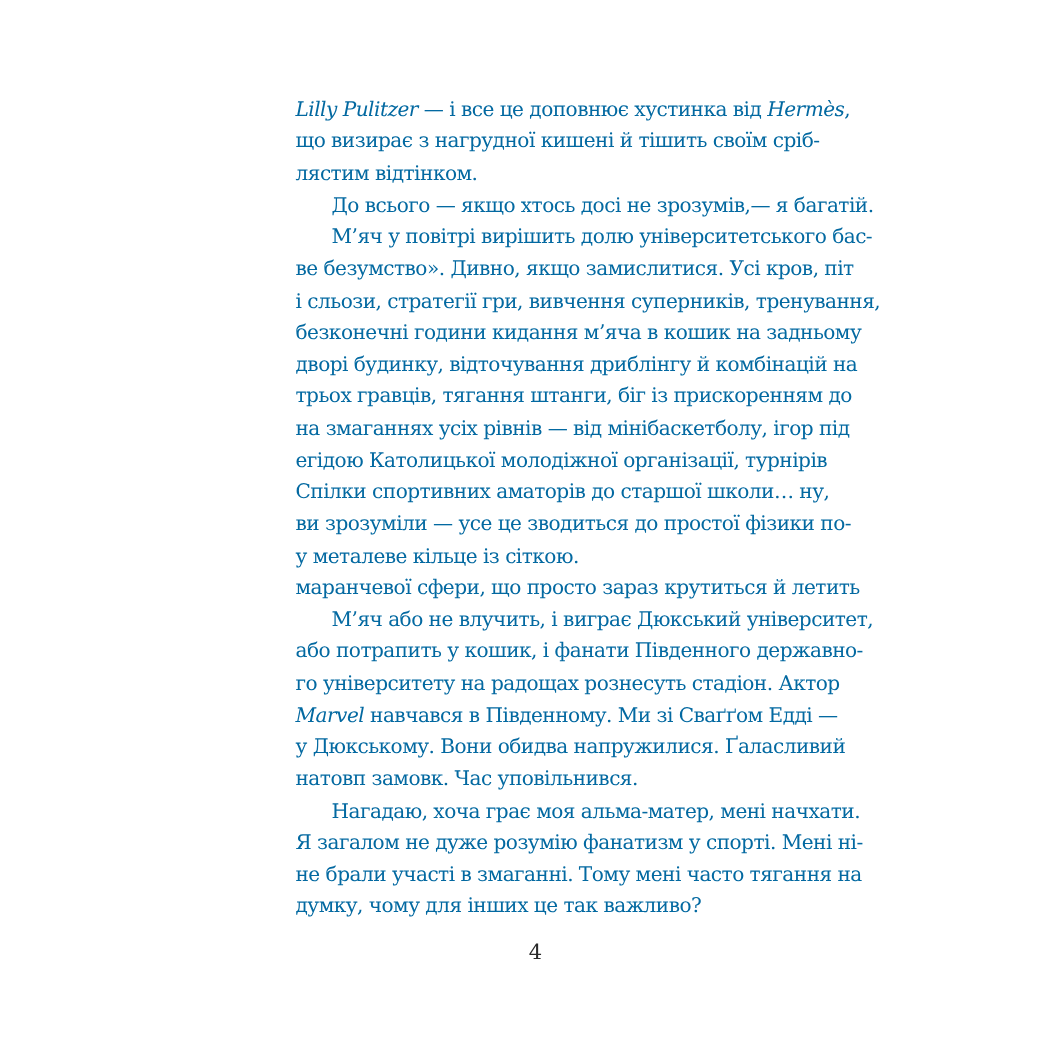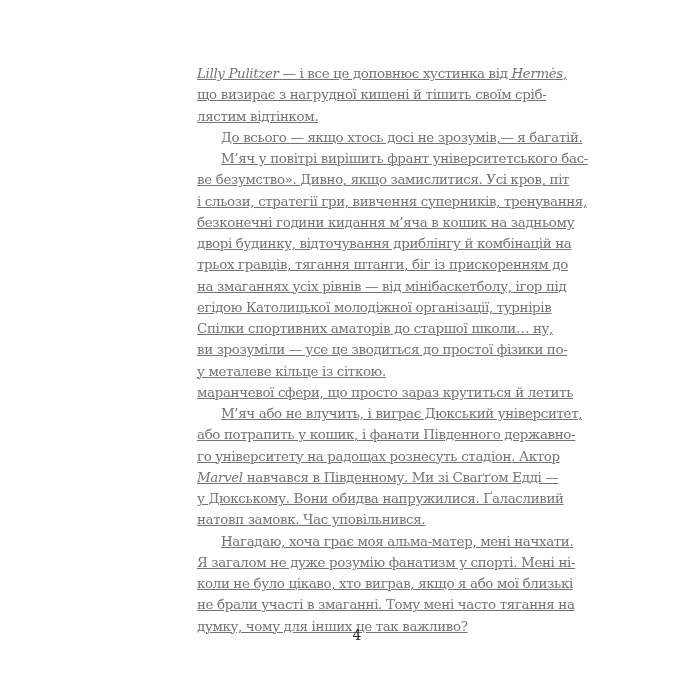--- a/index.html
+++ b/index.html
@@ -8,22 +8,21 @@
     position: absolute; left: 0; top: 0; width: 700px; height: 700px; background: #ffffff;
   }
   .text-block {
     position: absolute;
     left: 197px;
     top: 63px;
     width: 307px;
     font-family: "DejaVu Serif", "Liberation Serif", serif;
     font-size: 13.4px;
     line-height: 21.25px;
-    color: #737373;
-    text-decoration: underline;
+    color: #0369a1;
   }
   .line {
     display: block;
     white-space: nowrap;
     text-align: justify;
     text-align-last: justify;
     height: 21.25px;
     overflow: visible;
     letter-spacing: -0.35px;
   }
@@ -48,21 +47,21 @@
   <div class="text-block" id="text-block">
       <div>
         <span class="line"><span class="it">Lilly Pulitzer</span><span> — і все це доповнює хустинка від </span><span class="it">Hermès</span><span>,</span></span>
         <span class="line"><span>що визирає з нагрудної кишені й тішить своїм сріб-</span></span>
         <span class="line last"><span>лястим відтінком.</span></span>
       </div>
       <div>
         <span class="line indent last"><span>До всього — якщо хтось досі не зрозумів,— я багатій.</span></span>
       </div>
       <div>
-        <span class="line indent"><span>М’яч у повітрі вирішить франт університетського бас-</span></span>
+        <span class="line indent"><span>М’яч у повітрі вирішить долю університетського бас-</span></span>
         <span class="line"><span>ве безумство». Дивно, якщо замислитися. Усі кров, піт</span></span>
         <span class="line"><span>і сльози, стратегії гри, вивчення суперників, тренування,</span></span>
         <span class="line"><span>безконечні години кидання м’яча в кошик на задньому</span></span>
         <span class="line"><span>дворі будинку, відточування дриблінгу й комбінацій на</span></span>
         <span class="line"><span>трьох гравців, тягання штанги, біг із прискоренням до</span></span>
         <span class="line"><span>на змаганнях усіх рівнів — від мінібаскетболу, ігор під</span></span>
         <span class="line"><span>егідою Католицької молодіжної організації, турнірів</span></span>
         <span class="line"><span>Спілки спортивних аматорів до старшої школи… ну,</span></span>
         <span class="line"><span>ви зрозуміли — усе це зводиться до простої фізики по-</span></span>
         <span class="line last"><span>у металеве кільце із сіткою.</span></span>
@@ -72,19 +71,18 @@
         <span class="line indent"><span>М’яч або не влучить, і виграє Дюкський університет,</span></span>
         <span class="line"><span>або потрапить у кошик, і фанати Південного державно-</span></span>
         <span class="line"><span>го університету на радощах рознесуть стадіон. Актор</span></span>
         <span class="line"><span class="it">Marvel</span><span> навчався в Південному. Ми зі Сваґґом Едді —</span></span>
         <span class="line"><span>у Дюкському. Вони обидва напружилися. Ґаласливий</span></span>
         <span class="line last"><span>натовп замовк. Час уповільнився.</span></span>
       </div>
       <div>
         <span class="line indent"><span>Нагадаю, хоча грає моя альма-матер, мені начхати.</span></span>
         <span class="line"><span>Я загалом не дуже розумію фанатизм у спорті. Мені ні-</span></span>
-        <span class="line"><span>коли не було цікаво, хто виграв, якщо я або мої близькі</span></span>
         <span class="line"><span>не брали участі в змаганні. Тому мені часто тягання на</span></span>
         <span class="line last"><span>думку, чому для інших це так важливо?</span></span>
       </div>
     </div>
   <div class="page-number">4</div>
 </div>
 
 </body></html>

